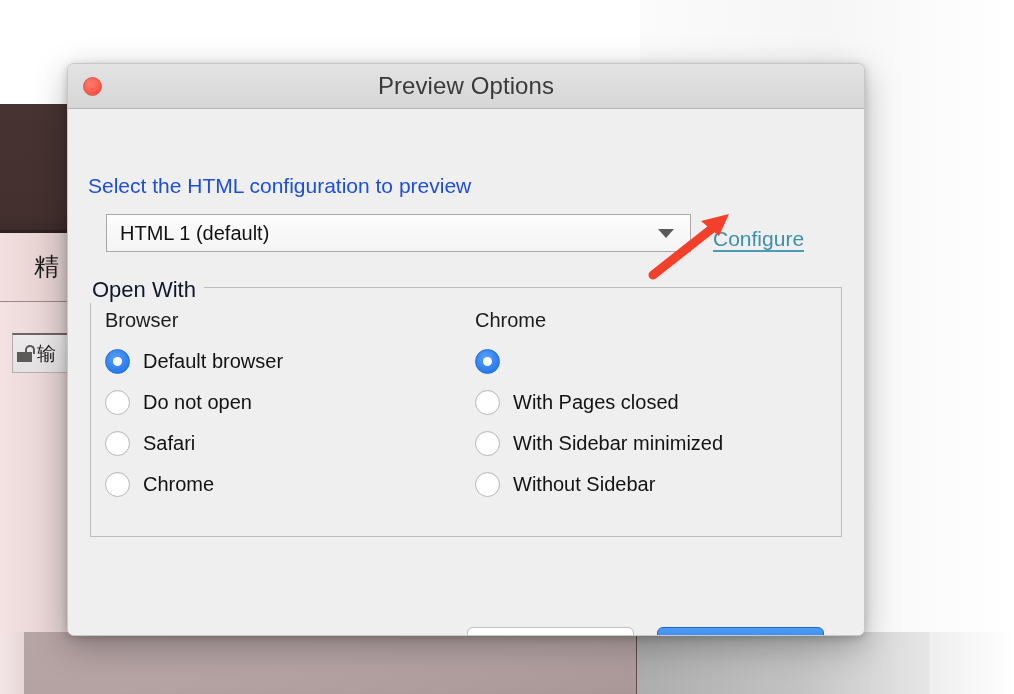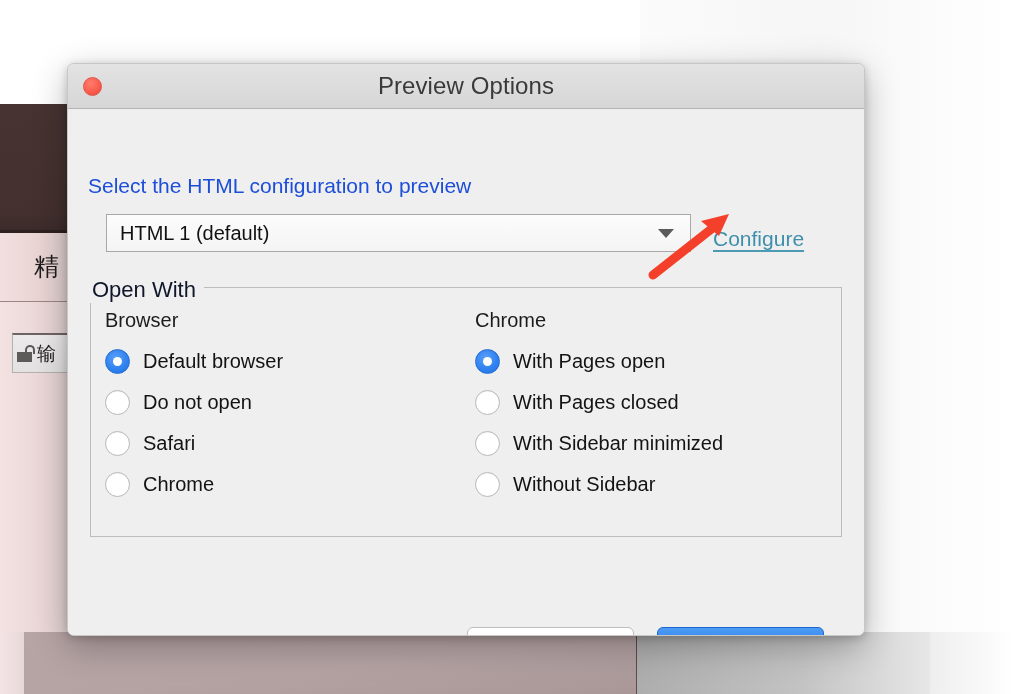--- a/index.html
+++ b/index.html
@@ -407,21 +407,20 @@
           <span class="radio"></span>
           <span class="radio-label">Chrome</span>
         </div>
       </div>
 
       <div class="col col-sidebar">
         <div class="col-title">Chrome</div>
 
         <div class="radio-row">
           <span class="radio checked"></span>
-          <span class="radio-label">With Pages open</span>
         </div>
         <div class="radio-row">
           <span class="radio"></span>
           <span class="radio-label">With Pages closed</span>
         </div>
         <div class="radio-row">
           <span class="radio"></span>
           <span class="radio-label">With Sidebar minimized</span>
         </div>
         <div class="radio-row">

